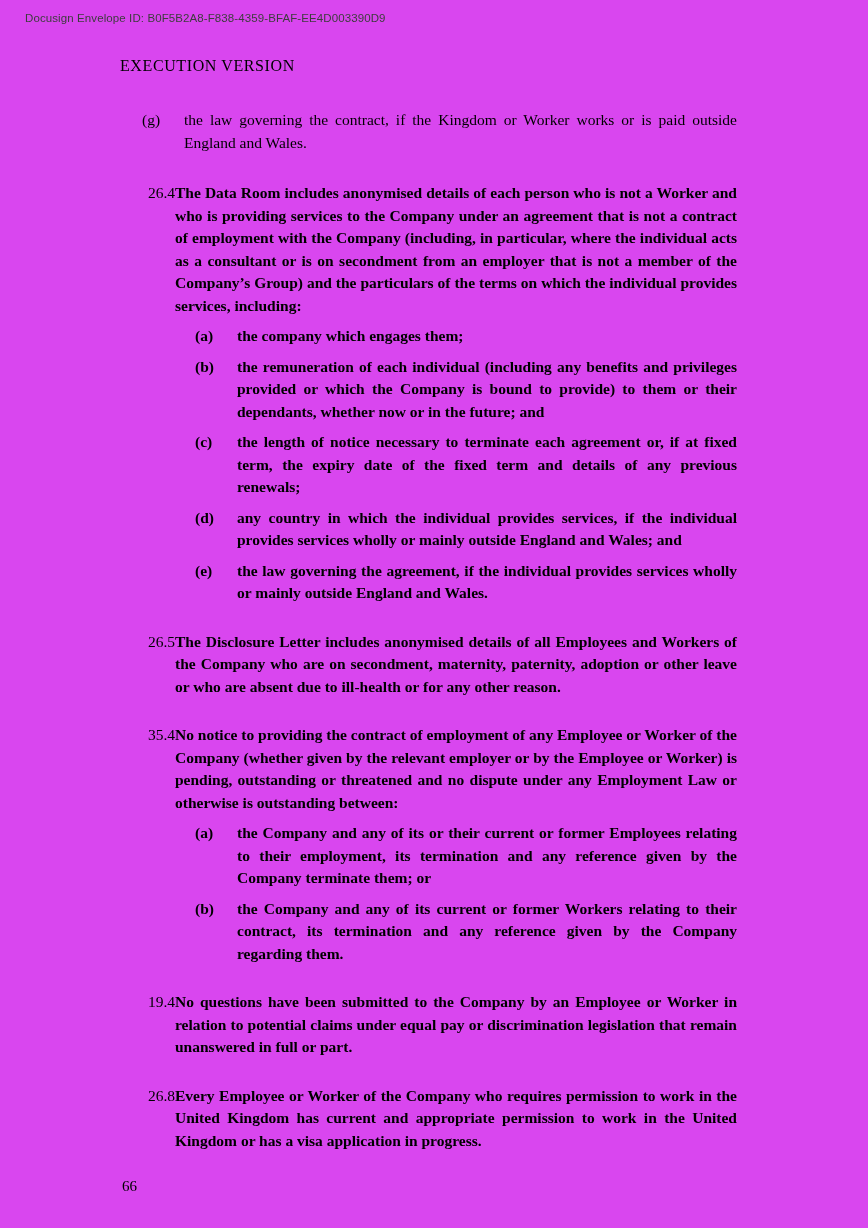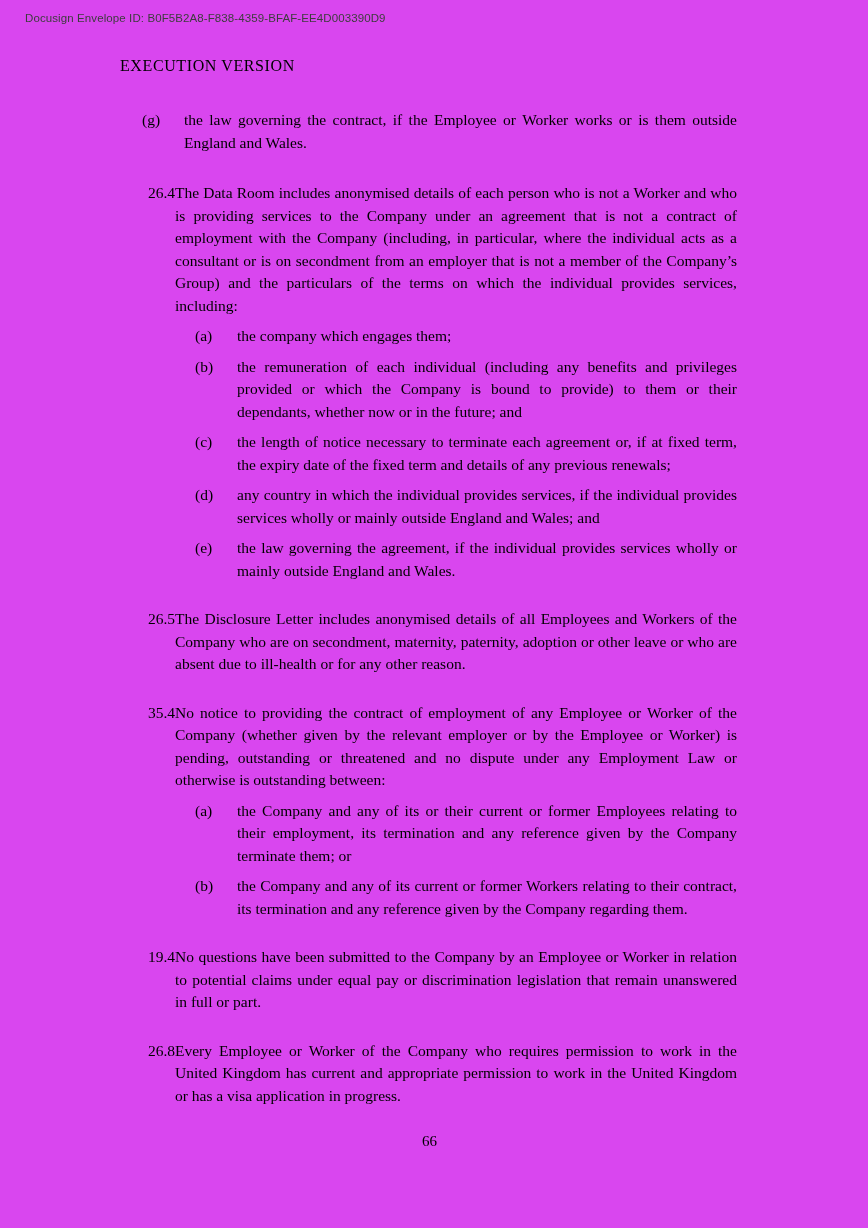--- a/index.html
+++ b/index.html
@@ -44,60 +44,59 @@
   }
   
   .clause { margin-bottom: 26px; }
   .clause-row { display: flex; align-items: flex-start; }
   .clause-num {
     flex: 0 0 53px;
     font-size: 15.5px;
     line-height: 22.5px;
     text-align: right;
   }
-  .clause-body { flex: 1 1 auto; min-width: 0; }
+  .clause-body { flex: 1 1 auto; min-width: 0; font-weight: bold; }
   .clause-intro { margin: 0 0 8px 0; }
   
   .subitems { margin: 0; }
   .subitem {
     display: flex;
     align-items: flex-start;
     margin: 0 0 8px 20px;
   }
   .subitem:last-child { margin-bottom: 0; }
   .subitem-label {
     flex: 0 0 42px;
     font-size: 15.5px;
     line-height: 22.5px;
   }
   .subitem-text { flex: 1 1 auto; min-width: 0; }
   
   .orphan { margin-bottom: 28px; }
   .orphan .subitem { margin-left: 20px; }
   .page-footer {
     margin-top: 24px;
-    text-align: center;
     font-size: 15px;
   }
 </style>
 </head>
 <body>
 
 <div class="page">
 
   <div class="docusign-banner">Docusign Envelope ID: B0F5B2A8-F838-4359-BFAF-EE4D003390D9</div>
 
   <div class="doc">
 
     <h1 class="doc-title">EXECUTION VERSION</h1>
 
     <div class="orphan">
       <div class="subitem">
         <span class="subitem-label">(g)</span>
-        <span class="subitem-text para-text">the law governing the contract, if the Employee or Worker works or is them outside England and Wales.</span>
+        <span class="subitem-text para-text">the law governing the contract, if the Kingdom or Worker works or is paid outside England and Wales.</span>
       </div>
     </div>
 
     <div class="clause">
       <div class="clause-row">
         <span class="clause-num">26.4</span>
         <div class="clause-body">
           <div class="clause-intro para-text">The Data Room includes anonymised details of each person who is not a Worker and who is providing services to the Company under an agreement that is not a contract of employment with the Company (including, in particular, where the individual acts as a consultant or is on secondment from an employer that is not a member of the Company’s Group) and the particulars of the terms on which the individual provides services, including:</div>
           <div class="subitems">
             <div class="subitem">

